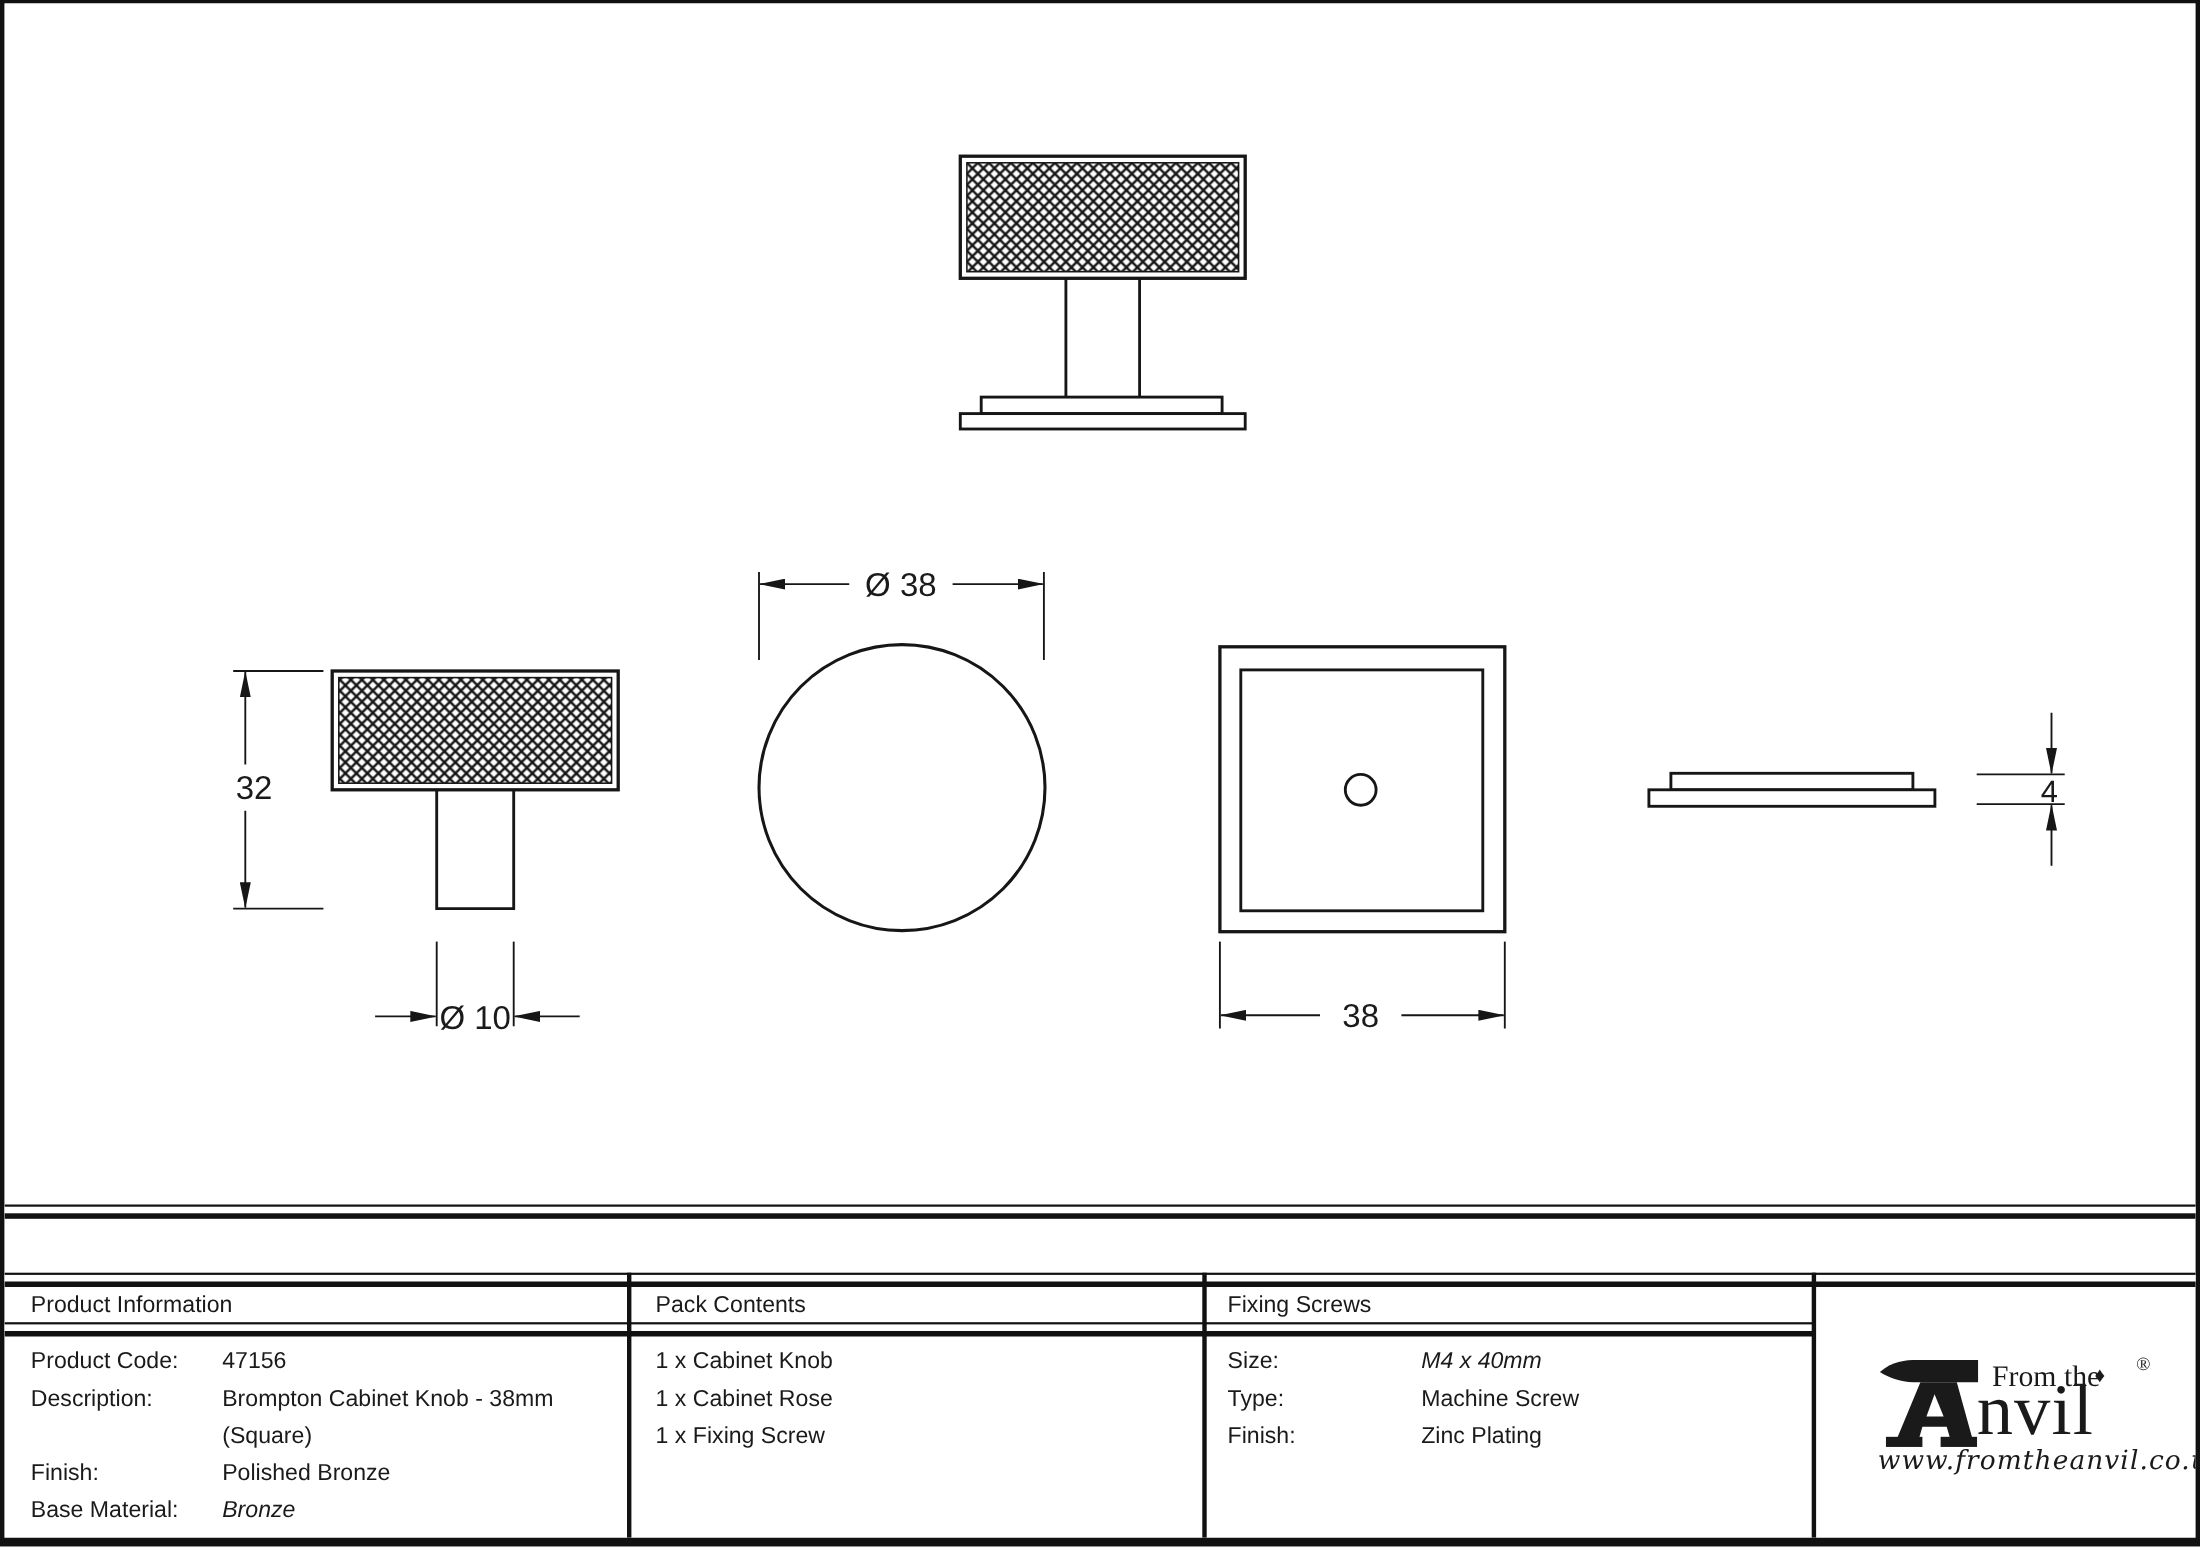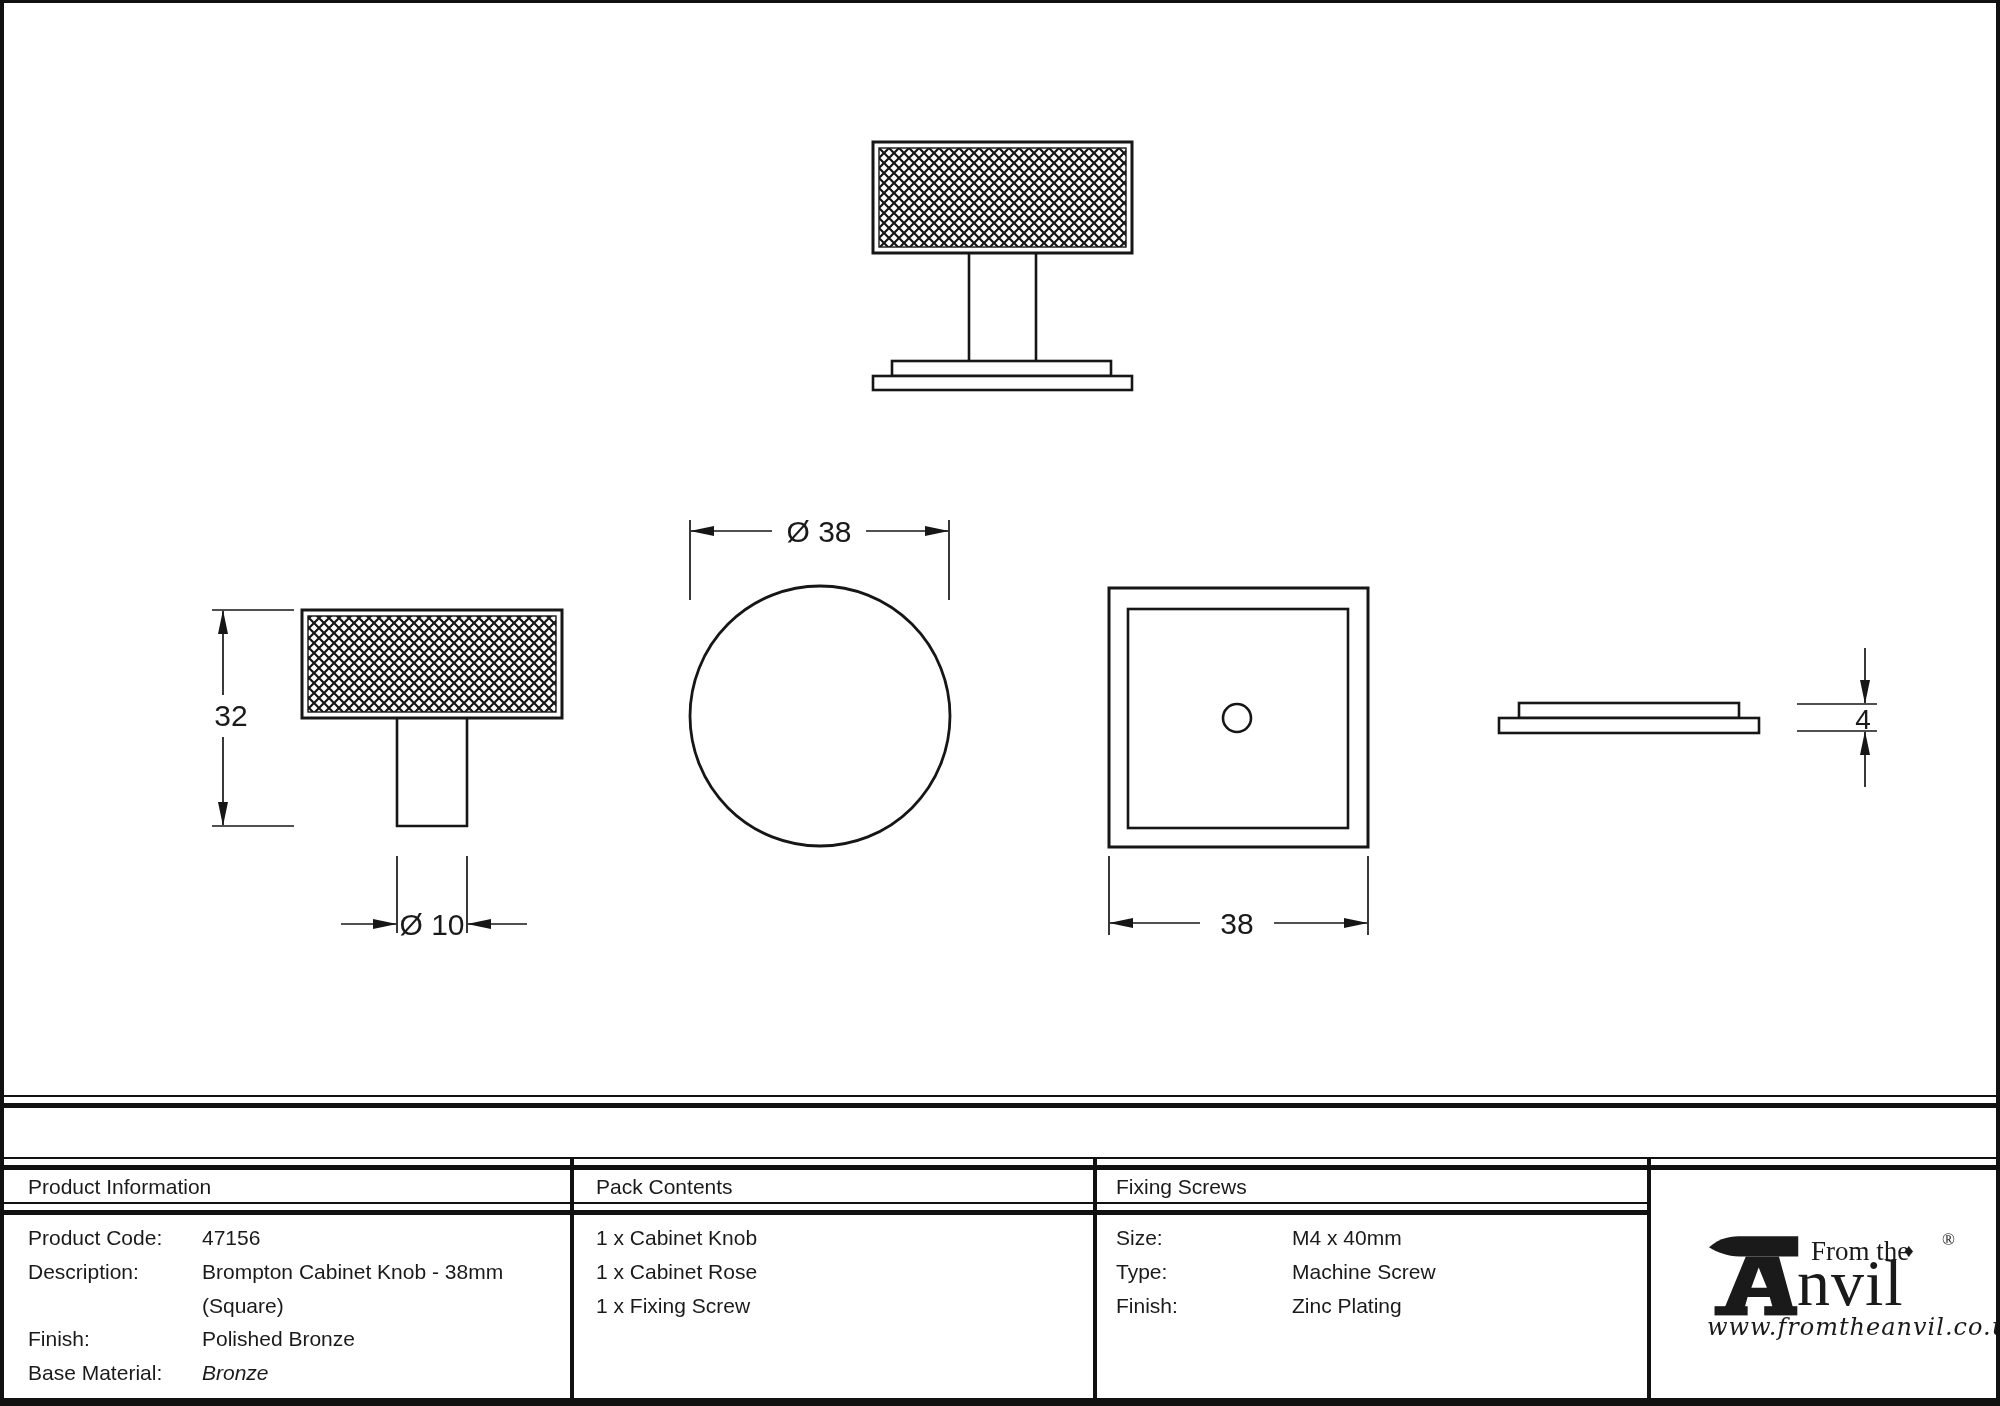--- a/index.html
+++ b/index.html
@@ -128,21 +128,21 @@
   <div class="t" style="left:24px;  top:1323px;">Finish:</div>
   <div class="t" style="left:198px; top:1323px;">Polished Bronze</div>
   <div class="t" style="left:24px;  top:1357px;">Base Material:</div>
   <div class="t" style="left:198px; top:1357px;font-style:italic;">Bronze</div>
 
   <div class="t" style="left:592px; top:1222px;">1 x Cabinet Knob</div>
   <div class="t" style="left:592px; top:1256px;">1 x Cabinet Rose</div>
   <div class="t" style="left:592px; top:1290px;">1 x Fixing Screw</div>
 
   <div class="t" style="left:1112px; top:1222px;">Size:</div>
-  <div class="t" style="left:1288px; top:1222px;">M4 x 40mm</div>
+  <div class="t" style="left:1288px; top:1222px;font-style:italic;">M4 x 40mm</div>
   <div class="t" style="left:1112px; top:1256px;">Type:</div>
   <div class="t" style="left:1288px; top:1256px;">Machine Screw</div>
   <div class="t" style="left:1112px; top:1290px;">Finish:</div>
   <div class="t" style="left:1288px; top:1290px;">Zinc Plating</div>
 
   <div class="logo-cell">
     <svg class="anvil-svg" width="92" height="84" viewBox="0 0 100 90">
       <path d="M0,16 C12,5 25,4 37,4 L97,4 L97,26 L33,26 C20,26 8,21 0,16 Z" fill="#1a1a1a"></path>
       <path d="M40,26 L76,26 L92,84 L70,84 L66,70 L42,70 L38,84 L16,84 Z" fill="#1a1a1a"></path>
       <path d="M54,38 L63,60 L46,60 Z" fill="#ffffff"></path>

